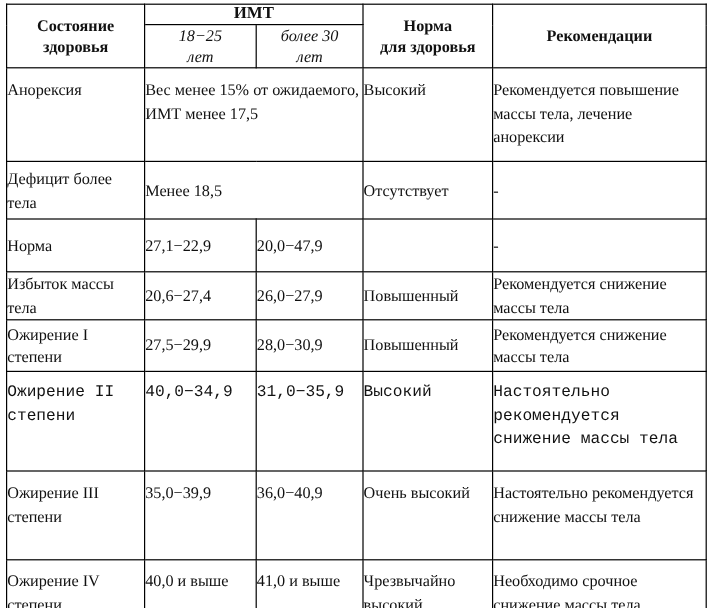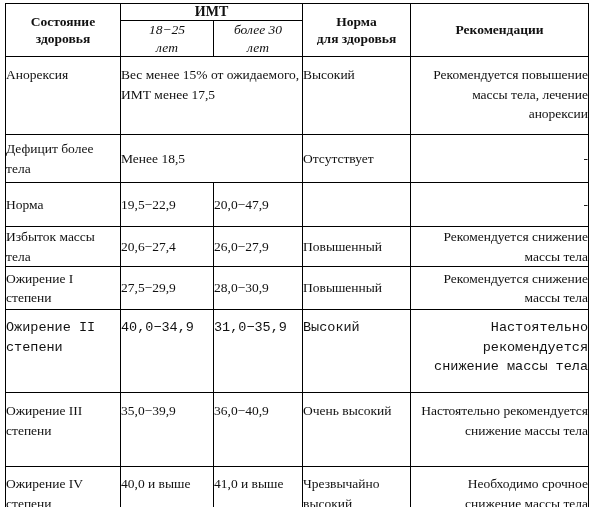--- a/index.html
+++ b/index.html
@@ -68,21 +68,21 @@
   
   td.cell {
     font-size: 13.5px;
     line-height: 1.45;
     text-align: left;
     padding: 6px 7px 6px 8px;
   }
   td.cell-state  { padding-left: 9px; }
   td.cell-num    { padding-left: 9px; }
   td.cell-risk   { padding-left: 9px; }
-  td.cell-rec    { padding-left: 9px; padding-right: 9px; text-align: right; }
+  td.cell-rec    { padding-left: 9px; padding-right: 9px; }
 
   
   tr.r-anorexia  td { height: 69px; }
   tr.r-deficit   td { height: 47px; }
   tr.r-norma     td { height: 43px; }
   tr.r-izbytok   td { height: 37px; }
   tr.r-ozh1      td { height: 42px; }
   tr.r-ozh2      td { height: 74px; font-family: Liberation Mono, monospace; }
   tr.r-ozh3      td { height: 65px; }
   tr.r-ozh4      td { height: 49px; }
@@ -140,21 +140,21 @@
 
       <tr class="r-deficit">
         <td class="cell cell-state">Дефицит более тела</td>
         <td class="cell cell-num" colspan="2">Менее 18,5</td>
         <td class="cell cell-risk">Отсутствует</td>
         <td class="cell cell-rec">-</td>
       </tr>
 
       <tr class="r-norma">
         <td class="cell cell-state">Норма</td>
-        <td class="cell cell-num">19,5−22,9</td>
+        <td class="cell cell-num">27,1−22,9</td>
         <td class="cell cell-num">20,0−47,9</td>
         <td class="cell cell-risk"></td>
         <td class="cell cell-rec">-</td>
       </tr>
 
       <tr class="r-izbytok">
         <td class="cell cell-state">Избыток массы тела</td>
         <td class="cell cell-num">20,6−27,4</td>
         <td class="cell cell-num">26,0−27,9</td>
         <td class="cell cell-risk">Повышенный</td>

